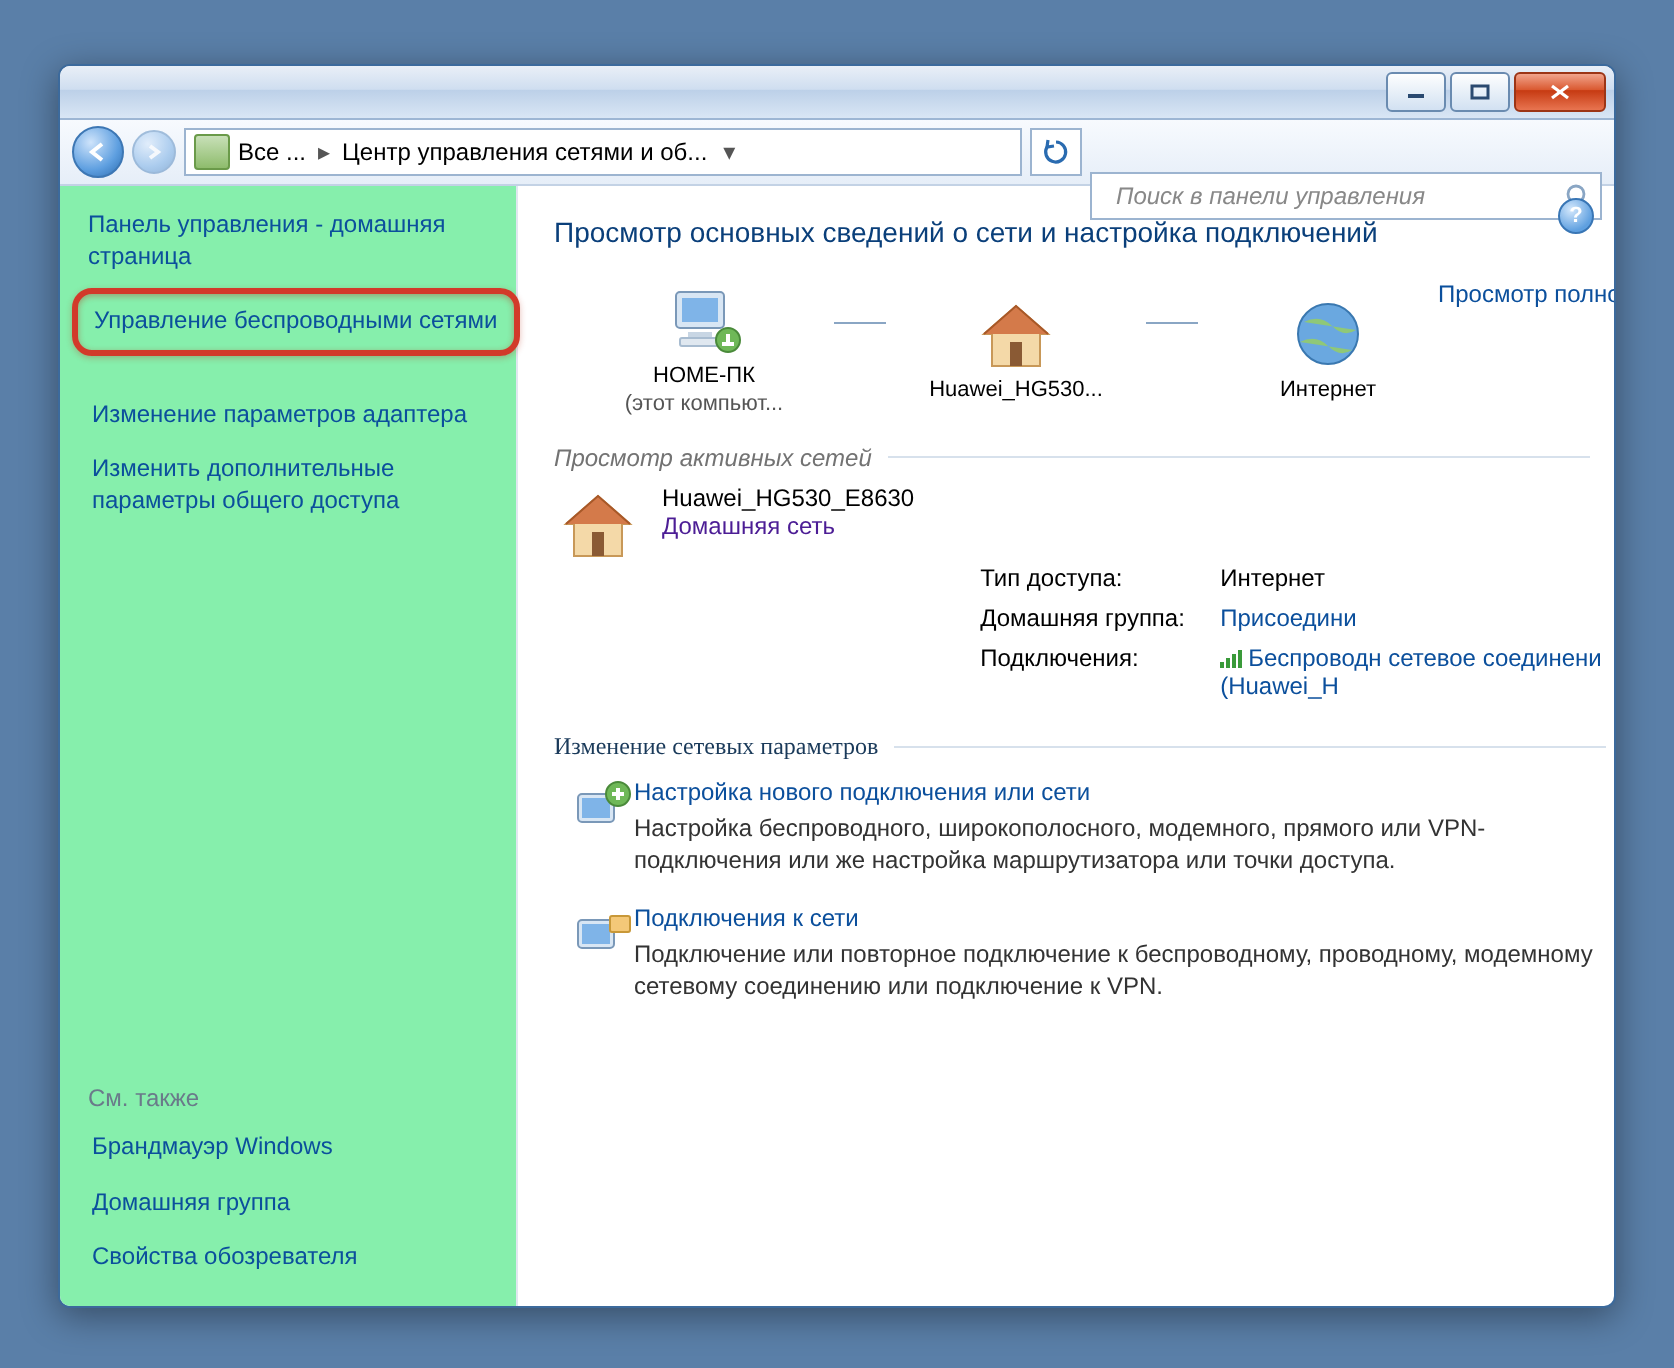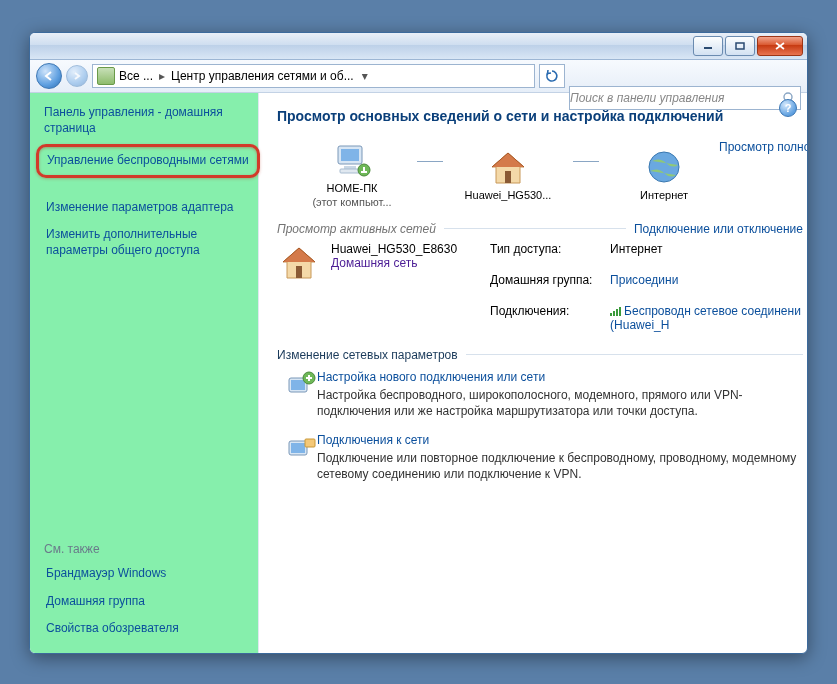--- a/index.html
+++ b/index.html
@@ -8,53 +8,53 @@
   .winbtn{width:28px;height:18px;border:1px solid #6a8bb0;border-radius:3px;display:flex;align-items:center;justify-content:center;background:linear-gradient(#fdfefe,#d2e1f2);font-size:10px;font-family:Arial;cursor:default;}
   .winbtn.close{background:linear-gradient(#f1a48c,#d9572e 45%,#c63a12 46%,#e87450);border-color:#9c3516;color:#fff;width:44px;}
   .navbar{height:32px;background:linear-gradient(#f7fafe,#e6eef8);border-bottom:1px solid #c3d2e5;display:flex;align-items:center;padding:0 6px;gap:4px;}
   .navbtn{width:24px;height:24px;border-radius:50%;background:radial-gradient(circle at 35% 30%,#cfe4fb,#5e9fe0 60%,#2a6bb0);border:1px solid #3d77b4;display:flex;align-items:center;justify-content:center;color:#fff;}
   .navbtn.fwd{opacity:.45;width:20px;height:20px;}
   .addr{flex:1;height:22px;border:1px solid #9cb4d0;background:#fff;display:flex;align-items:center;padding:0 4px;gap:4px;overflow:hidden;}
   .addr .icon{width:16px;height:16px;background:linear-gradient(#c8e0b8,#8ebc6c);border:1px solid #6a9a49;border-radius:2px;}
   .sep{color:#555;padding:0 2px;}
   .addr-drop{width:14px;display:flex;justify-content:center;color:#555;}
   .refresh{width:24px;height:22px;border:1px solid #9cb4d0;background:#fff;display:flex;align-items:center;justify-content:center;color:#2a6bb0;}
-  .search{width:230px;height:22px;border:1px solid #9cb4d0;background:#fff;display:flex;align-items:center;padding:0 0;color:#888;position:relative;margin-top:43px;}
+  .search{width:230px;height:22px;border:1px solid #9cb4d0;background:#fff;display:flex;align-items:center;padding:0 12px;color:#888;position:relative;margin-top:43px;}
   .search svg{position:absolute;right:4px;}
   .body{display:flex;height:calc(100% - 58px);}
   .sidebar{width:210px;background:#86efac;border-right:1px solid #e0e7f0;padding:12px 4px 12px 14px;display:flex;flex-direction:column;}
   .side-link{color:#0b4f9c;padding:6px 2px;cursor:pointer;line-height:1.3;}
   .side-home{color:#0b4f9c;line-height:1.3;margin-bottom:6px;}
   .highlight-box{border:3px solid #d23a2a;border-radius:10px;padding:4px 6px;margin:2px -6px 16px -8px;box-shadow:0 1px 3px rgba(180,40,20,.4) inset,0 1px 3px rgba(180,40,20,.3);}
   .side-spacer{flex:1;}
   .side-section{color:#6a7a8a;margin:8px 0 4px 0;}
   .main{flex:1;padding:10px 4px 10px 18px;overflow:hidden;position:relative;}
   .help{position:absolute;top:6px;right:10px;width:16px;height:16px;border-radius:50%;background:radial-gradient(circle at 35% 30%,#d4e8fc,#5fa0e0 70%);color:#fff;font-size:11px;font-weight:bold;display:flex;align-items:center;justify-content:center;border:1px solid #3976b5;}
-  h1{font-size:14px;font-weight:700;color:#0a3f7a;margin:4px 0 14px 0;line-height:1.35;}
+  h1{font-size:14px;font-weight:400;color:#0a3f7a;margin:4px 0 14px 0;line-height:1.35;}
   .map-row{display:flex;align-items:center;gap:10px;margin-left:20px;}
   .map-item{display:flex;flex-direction:column;align-items:center;width:110px;}
   .map-icon{width:44px;height:40px;display:flex;align-items:center;justify-content:center;}
   .map-label{font-size:11px;text-align:center;margin-top:2px;white-space:nowrap;overflow:hidden;text-overflow:ellipsis;width:100%;}
   .dash{flex:0 0 26px;border-top:1px solid #8aa6c4;height:0;margin-top:-24px;}
   .full-map{color:#0b4f9c;cursor:pointer;margin-left:auto;white-space:nowrap;}
   .active-head{display:flex;align-items:center;margin:14px 0 6px 0;}
   .active-head .lbl{color:#737373;font-style:italic;}
   .active-head .rule{flex:1;border-top:1px solid #d7e1ec;margin:0 8px;}
   .active-head .link{color:#0b4f9c;cursor:pointer;}
   .net-block{display:flex;gap:12px;}
   .net-left{display:flex;gap:10px;width:240px;}
   .house{width:44px;height:40px;}
   .net-name{font-weight:normal;}
   .net-type{color:#4c1d95;cursor:pointer;}
-  .kv{display:grid;grid-template-columns:120px 1fr;row-gap:17px;font-size:12px;}
+  .kv{display:grid;grid-template-columns:120px 1fr;row-gap:6px;font-size:12px;margin-top:40px;}
   .kv .v{color:#000;}
   .kv .lnk{color:#0b4f9c;cursor:pointer;}
   .wifi-ico{display:inline-block;vertical-align:-1px;margin-right:2px;}
   .section-head{display:flex;align-items:center;margin:16px 0 8px 0;}
-  .section-head .lbl{color:#1a3a5a;}
+  .section-head .lbl{color:#1a3a5a;font-family:Liberation Serif, serif;}
   .section-head .rule{flex:1;border-top:1px solid #d7e1ec;margin:0 0 0 8px;}
   .task{display:flex;gap:0;margin:0 0 14px 10px;}
   .task-icon{width:30px;height:28px;flex:0 0 30px;}
   .task-title{color:#0b4f9c;cursor:pointer;margin-bottom:3px;}
   .task-desc{color:#333;line-height:1.35;}
   svg{display:block;}
 </style>
 </head>
 <body>
 
@@ -170,21 +170,20 @@
               </div>
             <div class="map-label">Интернет</div>
           </div>
         </div>
         <div class="full-map">Просмотр полной карты</div>
       </div>
 
       <div class="active-head">
         <span class="lbl">Просмотр активных сетей</span>
         <span class="rule"></span>
-        <span class="link">Подключение или отключение</span>
       </div>
 
       <div class="net-block">
         <div class="net-left">
           <div class="house">
               <svg width="44" height="40">
                 <path d="M6 20 L22 6 L38 20 L34 20 L34 36 L10 36 L10 20 Z" fill="#f4d9a8" stroke="#c89858"></path>
                 <path d="M6 20 L22 6 L38 20" fill="#d47a4a" stroke="#a85828"></path>
                 <rect x="19" y="24" width="6" height="12" fill="#8a5a34"></rect>
               </svg>

